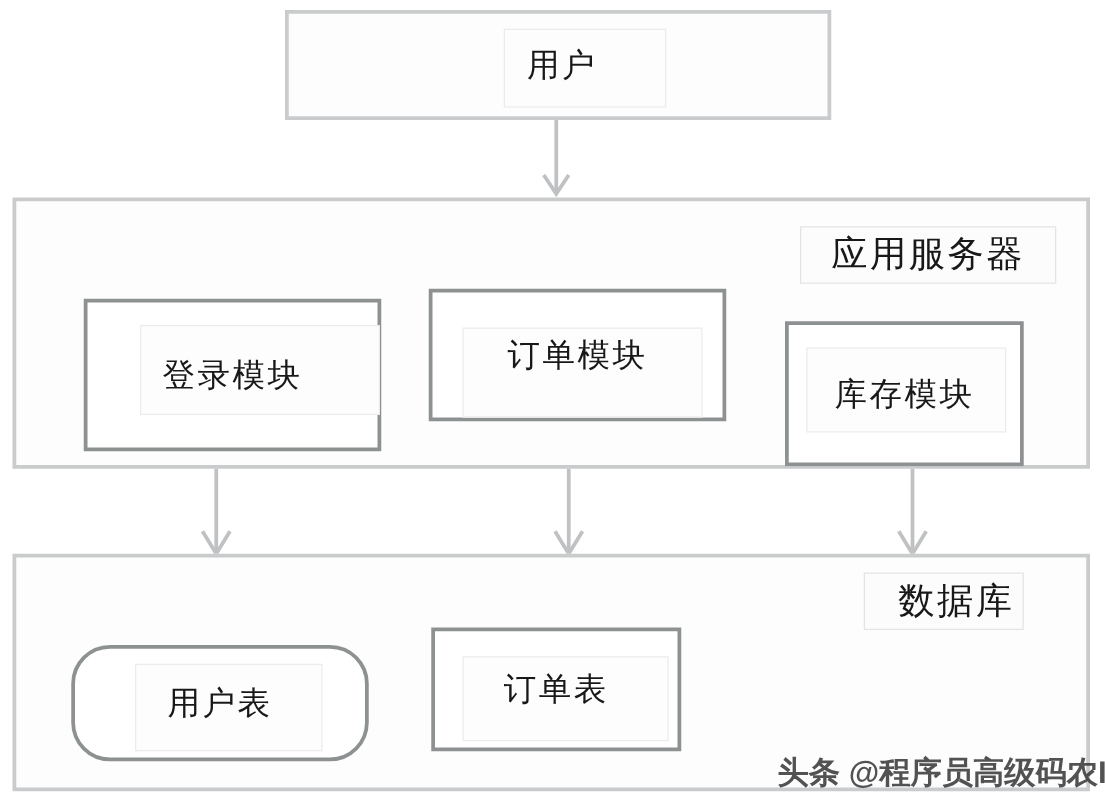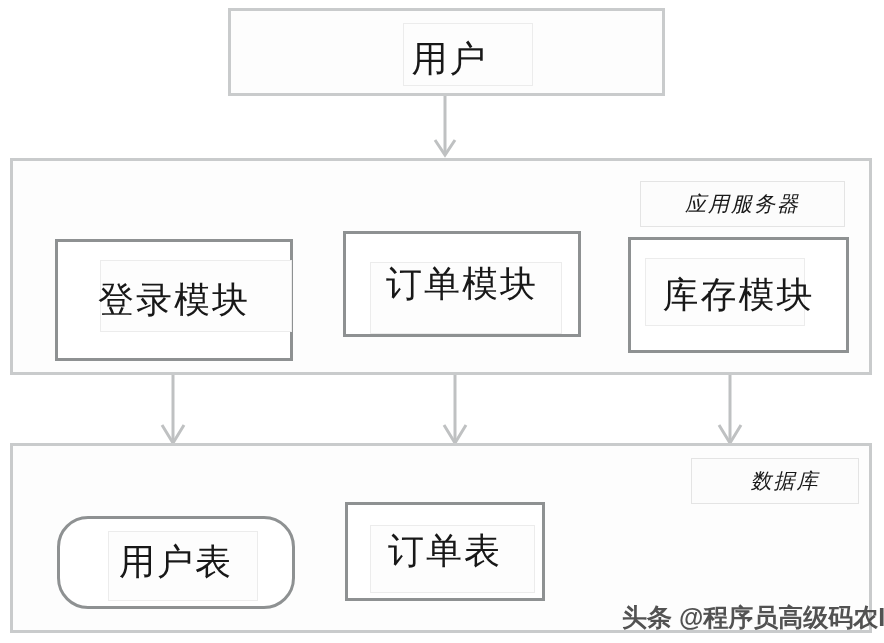--- a/index.html
+++ b/index.html
@@ -46,41 +46,40 @@
     box-sizing: border-box;
     border: 1px solid #ececec;
     background: #fdfdfd;
     pointer-events: none;
   }
 
   .box-label {
     position: relative;
     z-index: 2;
     color: #181818;
-    font-size: 36px;
+    font-size: 26px;
     letter-spacing: 2px;
     white-space: nowrap;
     font-family: Liberation Sans, sans-serif;
   }
 
   
   .container-title {
     position: absolute;
     box-sizing: border-box;
     border: 1px solid #e4e4e4;
     background: #fcfcfc;
     display: flex;
     align-items: center;
     justify-content: center;
     color: #181818;
-    font-size: 21px;
+    font-size: 29px;
     letter-spacing: 2px;
     white-space: nowrap;
     font-family: "Liberation Serif", "DejaVu Serif", serif;
-    font-style: italic;
   }
 
   
   .arrow {
     position: absolute;
   }
 
   
   #watermark {
     position: absolute;
@@ -109,31 +108,31 @@
     <svg width="30" height="62" viewBox="0 0 30 62">
       <line x1="15" y1="0" x2="15" y2="58" stroke="#bfc1c2" stroke-width="3"></line>
       <polyline points="5,44 15,59 25,44" fill="none" stroke="#bfc1c2" stroke-width="3"></polyline>
     </svg>
   </div>
 
   <div class="box container-box" style="left:10px; top:158px; width:862px; height:217px;">
 
     <div class="container-title" style="left:627px; top:20px; width:205px; height:46px;">应用服务器</div>
 
-    <div class="box module-box" style="left:42px; top:78px; width:238px; height:122px;">
+    <div class="box module-box" style="left:54px; top:78px; width:238px; height:122px;">
       <div class="label-sheet" style="left:42px; top:18px; width:192px; height:72px;"></div>
       <span class="box-label">登录模块</span>
     </div>
 
     <div class="box module-box" style="left:330px; top:70px; width:238px; height:106px;">
       <div class="label-sheet" style="left:24px; top:28px; width:192px; height:72px;"></div>
       <span class="box-label">订单模块</span>
     </div>
 
-    <div class="box module-box" style="left:615px; top:76px; width:221px; height:116px;">
+    <div class="box module-box" style="left:615px; top:96px; width:191px; height:116px;">
       <div class="label-sheet" style="left:14px; top:18px; width:160px; height:68px;"></div>
       <span class="box-label">库存模块</span>
     </div>
   </div>
 
   <div class="arrow" style="left:158px; top:375px; width:30px; height:70px;">
     <svg width="30" height="70" viewBox="0 0 30 70">
       <line x1="15" y1="0" x2="15" y2="67" stroke="#bfc1c2" stroke-width="3"></line>
       <polyline points="4,50 15,68 26,50" fill="none" stroke="#bfc1c2" stroke-width="3"></polyline>
     </svg>
@@ -148,21 +147,21 @@
 
   <div class="arrow" style="left:715px; top:375px; width:30px; height:70px;">
     <svg width="30" height="70" viewBox="0 0 30 70">
       <line x1="15" y1="0" x2="15" y2="67" stroke="#bfc1c2" stroke-width="3"></line>
       <polyline points="4,50 15,68 26,50" fill="none" stroke="#bfc1c2" stroke-width="3"></polyline>
     </svg>
   </div>
 
   <div class="box container-box" style="left:10px; top:443px; width:862px; height:190px;">
 
-    <div class="container-title" style="left:678px; top:12px; width:168px; height:46px;padding-left:20px;">数据库</div>
+    <div class="container-title" style="left:678px; top:12px; width:128px; height:46px;padding-left:20px;">数据库</div>
 
     <div class="box module-box" style="left:44px; top:70px; width:238px; height:93px;border-radius:31px;">
       <div class="label-sheet" style="left:48px; top:12px; width:150px; height:70px;"></div>
       <span class="box-label">用户表</span>
     </div>
 
     <div class="box module-box" style="left:332px; top:56px; width:200px; height:99px;">
       <div class="label-sheet" style="left:22px; top:20px; width:165px; height:68px;"></div>
       <span class="box-label">订单表</span>
     </div>

